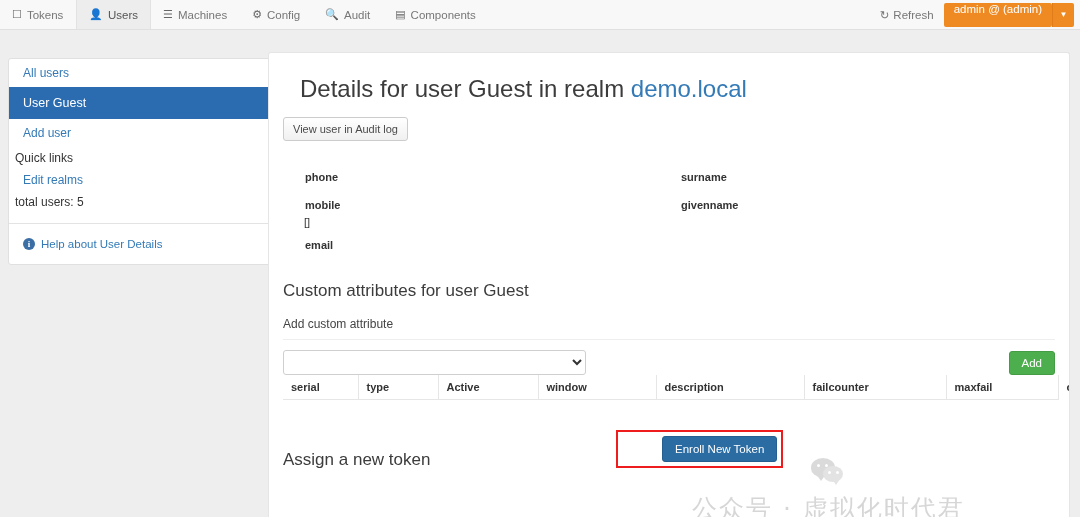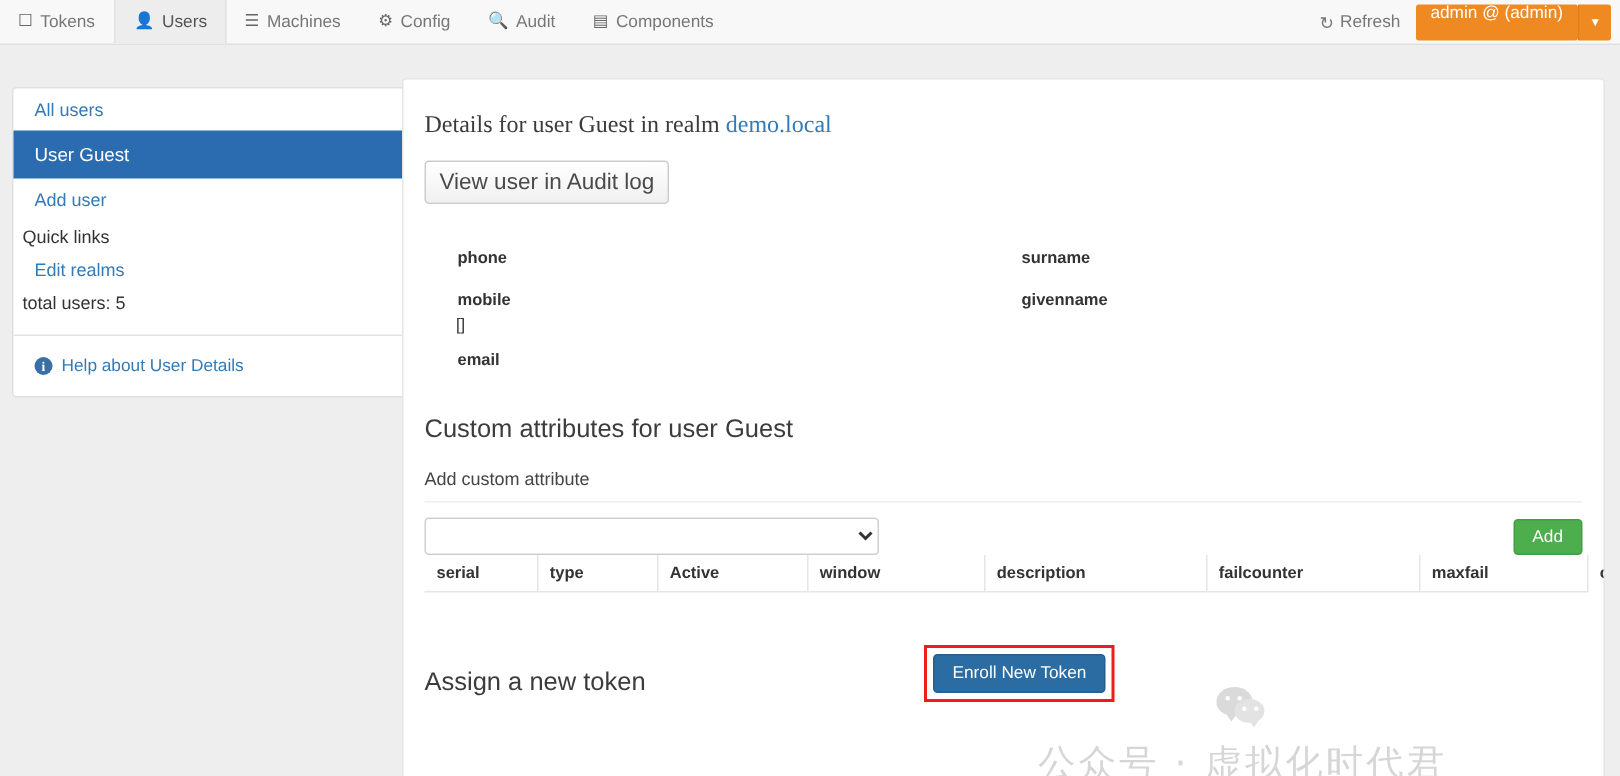--- a/index.html
+++ b/index.html
@@ -131,35 +131,34 @@
     width: 802px; height: 470px;
     background: #fff;
     border: 1px solid #e5e5e5;
     border-bottom: none;
     border-radius: 3px 3px 0 0;
     overflow: hidden;
   }
   .inner { padding: 22px 14px 0 14px; position: relative; }
 
   h1.page-title {
-    font-size: 16px;
+    font-size: 24px;
     font-weight: normal;
     color: #3c3c3c;
-    margin: 0 0 14px 0;
-    font-family: Liberation Serif, serif;
+    margin: 0 0 14px 17px;
   }
   h1.page-title .realm { color: #337ab7; }
 
   .btn-default {
     display: inline-block;
     background: linear-gradient(to bottom,#fff 0%,#f0f0f0 100%);
     border: 1px solid #cccccc;
     border-radius: 3px;
     padding: 5px 9px;
-    font-size: 15px;
+    font-size: 11px;
     color: #4a4a4a;
     cursor: pointer;
   }
 
   .fields {
     position: relative;
     height: 120px;
     margin-top: 14px;
     font-size: 11px;
   }
@@ -232,20 +231,21 @@
   }
   .btn-enroll {
     background: #2b6ca3;
     border: 1px solid #255f8f;
     color: #fff;
     font-size: 11.5px;
     padding: 6px 12px;
     border-radius: 3px;
     cursor: pointer;
     white-space: nowrap;
+    margin-left: 40px;
   }
 
   
   .watermark {
     position: absolute;
     left: 692px; top: 458px;
     display: flex; align-items: center; gap: 8px;
     pointer-events: none;
     opacity: 0.55;
     flex-direction: column;

